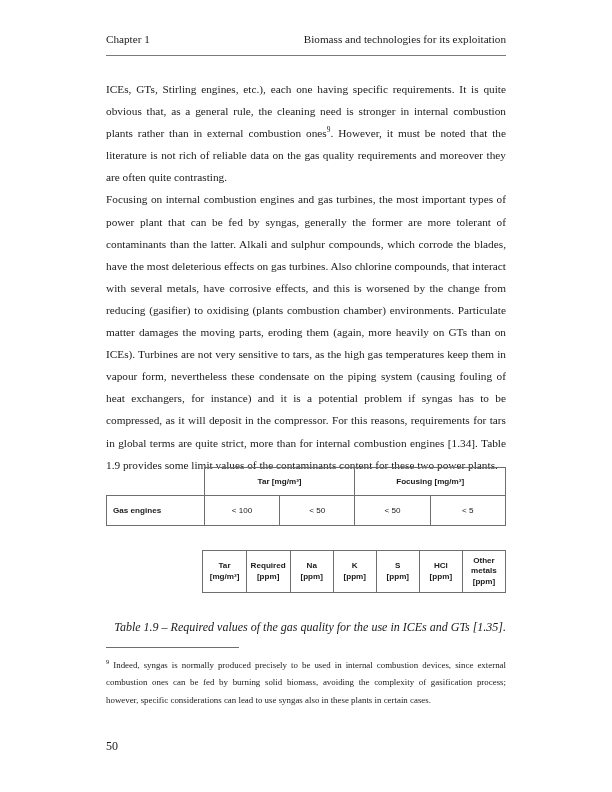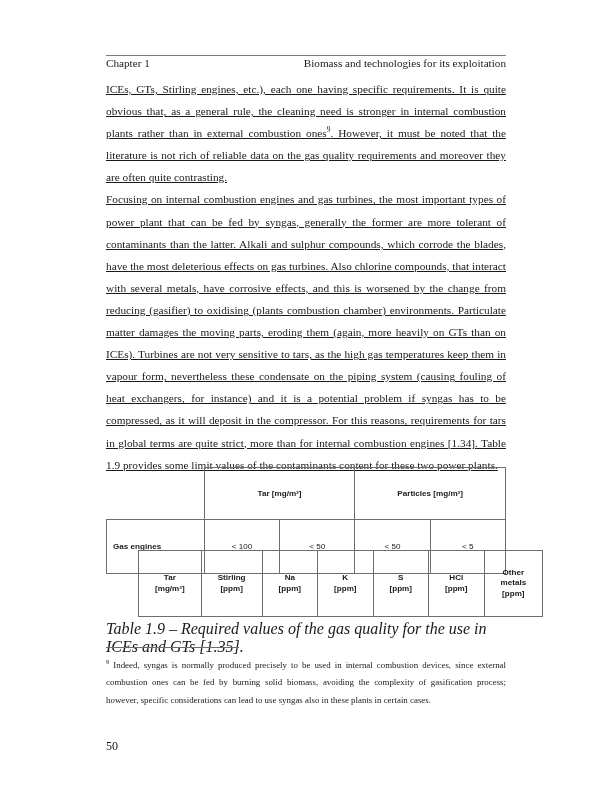--- a/index.html
+++ b/index.html
@@ -26,21 +26,21 @@
     position: absolute;
     left: 106px;
     top: 33px;
     width: 400px;
     display: flex;
     justify-content: space-between;
     align-items: baseline;
     font-size: 11.2px;
   }
   .header-left { white-space: nowrap; text-align: center; }
-  .header-right { white-space: nowrap; margin-top: 24px; }
+  .header-right { white-space: nowrap; }
   .header-rule {
     position: absolute;
     left: 106px;
     top: 55px;
     width: 400px;
     height: 0;
     border-top: 0.8px solid #7a7a7a;
   }
 
   
@@ -49,21 +49,20 @@
     left: 106px;
     top: 78px;
     width: 400px;
     font-size: 11.3px;
     line-height: 22.1px;
     text-align: justify;
     text-justify: inter-word;
   }
   .body-text p {
     margin: 0;
-    text-decoration: underline;
   }
   sup {
     font-size: 7.4px;
     vertical-align: super;
     line-height: 0;
   }
 
   
   .tbl-wrap-1 {
     position: absolute;
@@ -81,21 +80,21 @@
     border-collapse: collapse;
     width: 400px;
     font-family: "Liberation Sans", sans-serif;
     font-size: 8.1px;
     color: #1a1a1a;
   }
   table.data td, table.data th {
     border: 0.9px solid #6e6e6e;
     text-align: center;
     vertical-align: middle;
-    padding: 16px;
+    padding: 4px;
     font-weight: normal;
   }
   table.data th.grouphead,
   table.data th.colhead {
     font-weight: bold;
   }
   table.data th.colhead-plain {
     font-weight: normal;
   }
   
@@ -120,22 +119,22 @@
   .col-d2      { width: 43.2px; }
 
   
   .caption {
     position: absolute;
     left: 106px;
     top: 620px;
     width: 400px;
     font-family: "Liberation Serif", serif;
     font-style: italic;
-    font-size: 16px;
-    text-align: left;
+    font-size: 12px;
+    text-align: right;
   }
 
   
   .fn-rule {
     position: absolute;
     left: 106px;
     top: 647px;
     width: 133px;
     height: 0;
     border-top: 0.8px solid #6e6e6e;
@@ -184,21 +183,21 @@
         <col class="col-label-1">
           <col class="col-d1">
           <col class="col-d1">
           <col class="col-d1">
           <col class="col-d1">
       </colgroup>
       <tbody>
         <tr class="hrow1">
           <th class="label-blank"></th>
           <th class="grouphead" colspan="2">Tar [mg/m³]</th>
-          <th class="grouphead" colspan="2">Particles [mg/m³]</th>
+          <th class="grouphead" colspan="2">Focusing [mg/m³]</th>
         </tr>
         <tr class="drow">
           <td class="rowlabel">Gas engines</td>
           <td>&lt; 100</td>
           <td>&lt; 50</td>
           <td>&lt; 50</td>
           <td>&lt; 5</td>
         </tr>
       </tbody>
     </table>
@@ -217,21 +216,21 @@
           <col class="col-d2">
       </colgroup>
       <tbody>
         <tr class="hrow">
           <th class="label-blank"></th>
           <th class="colhead">
             <div>Tar</div>
             <div>[mg/m³]</div>
           </th>
           <th class="colhead">
-            <div>Stirling</div>
+            <div>Required</div>
             <div>[ppm]</div>
           </th>
           <th class="colhead">
             <div>Na</div>
             <div>[ppm]</div>
           </th>
           <th class="colhead">
             <div>K</div>
             <div>[ppm]</div>
           </th>

